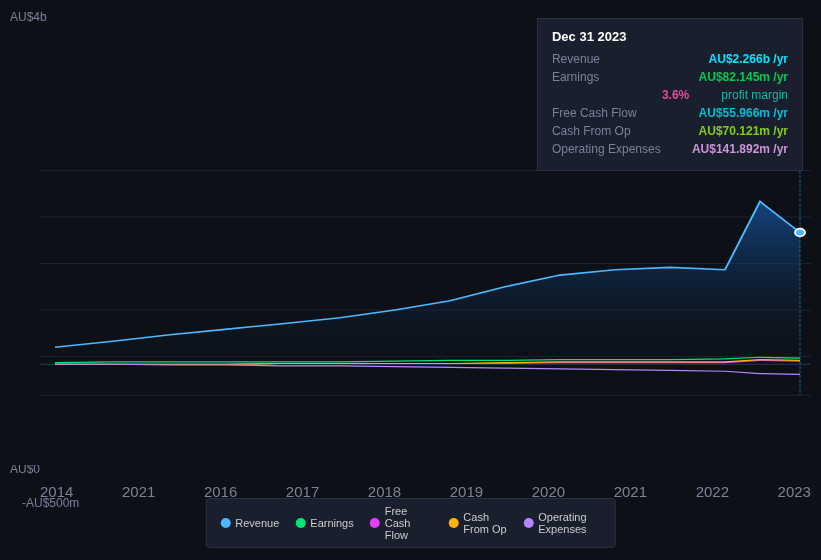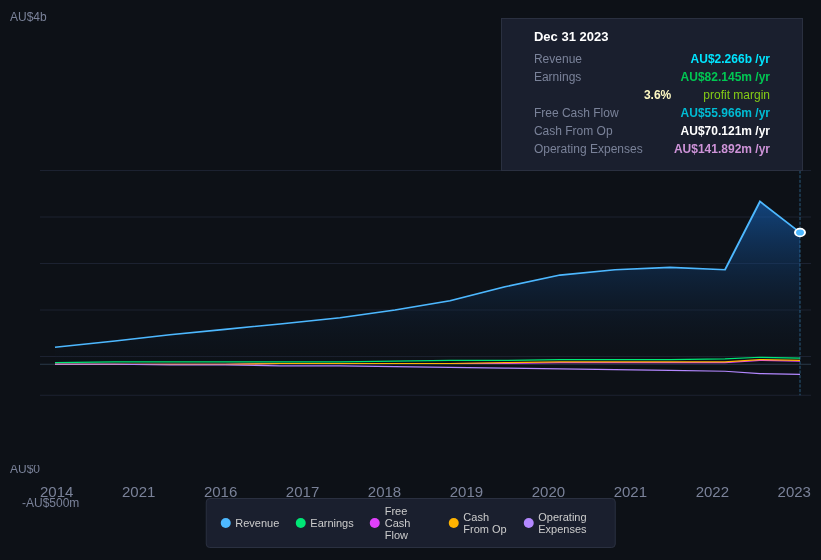--- a/index.html
+++ b/index.html
@@ -13,21 +13,21 @@
       position: relative;
     }
 
     
     .tooltip-card {
       position: absolute;
       top: 18px;
       right: 18px;
       background: #1a1f2e;
       border: 1px solid #2a3040;
-      padding: 10px 32px;
+      padding: 10px 14px;
       min-width: 240px;
       z-index: 10;
     }
     .tooltip-date {
       color: #fff;
       font-size: 13px;
       font-weight: bold;
       margin-bottom: 8px;
     }
     .tooltip-row {
@@ -41,36 +41,36 @@
       color: #7a8299;
       min-width: 110px;
     }
     .tooltip-value {
       color: #4db8ff;
       font-weight: bold;
     }
     .tooltip-value.cyan { color: #00e5ff; }
     .tooltip-value.green { color: #00c853; margin-left: 14px; }
     .tooltip-value.teal { color: #00bcd4; text-align: center; }
-    .tooltip-value.orange { color: #ffffff; }
+    .tooltip-value.orange { color: #84cc16; }
     .tooltip-value.purple { color: #ce93d8; }
     .profit-margin-row {
       display: flex;
       align-items: baseline;
       gap: 4px;
       margin-bottom: 4px;
       margin-left: 110px;
       font-size: 12px;
     }
     .profit-pct {
-      color: #fef9c3;
+      color: #ec4899;
       font-weight: bold;
     }
     .profit-text {
-      color: #84cc16;
+      color: #14b8a6;
       margin-left: 28px;
     }
 
     .y-label {
       position: absolute;
       font-size: 12px;
       color: #7a8299;
     }
     .y-label-top {
       top: 10px;

